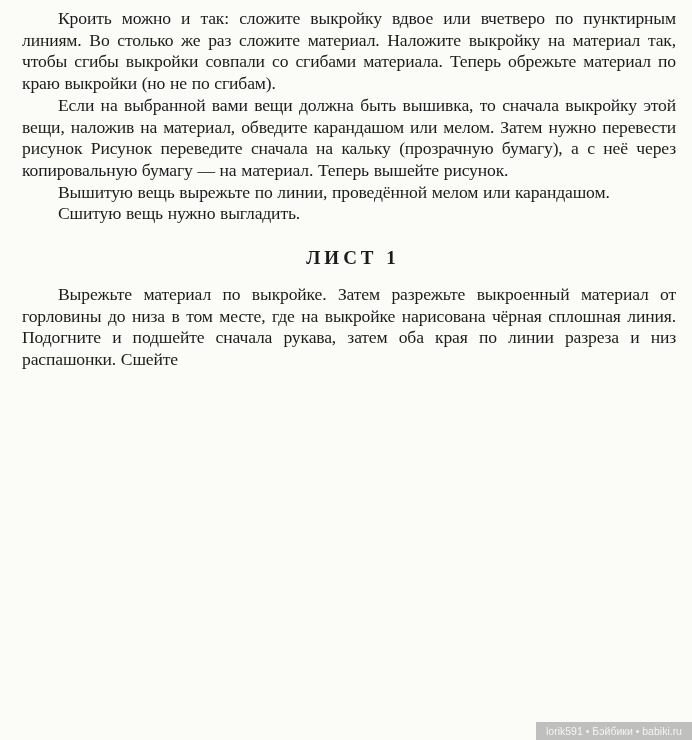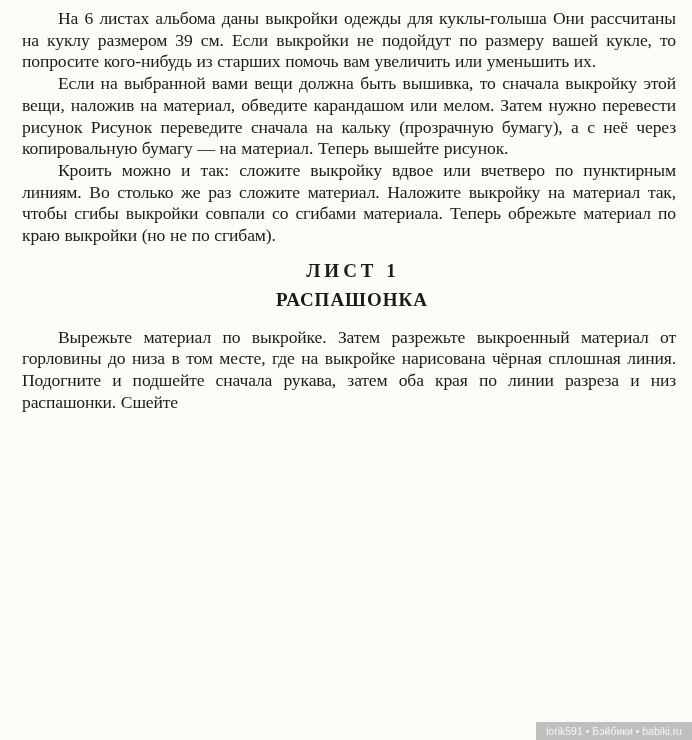--- a/index.html
+++ b/index.html
@@ -13,45 +13,45 @@
   .page { position: absolute; left: 22px; top: 8px; width: 654px; }
   .para {
     font-size: 17.6px;
     line-height: 21.7px;
     text-align: justify;
     text-indent: 36px;
     margin: 0;
     letter-spacing: -0.15px;
     word-spacing: 0.5px;
   }
-  .heading-block { text-align: center; margin-top: 12px; margin-bottom: 14px; }
+  .heading-block { text-align: center; margin-top: 21px; margin-bottom: 14px; }
   .sheet-title {
     font-size: 19px; letter-spacing: 4px; line-height: 24px; margin: 0; padding-left: 8px;
   }
   .sheet-subtitle {
     font-size: 19px; letter-spacing: 1px; line-height: 26px; margin: 4px 0 0 0; padding-left: 6px;
   }
   .watermark {
     position: absolute; right: 0; bottom: 0;
     width: 156px; height: 18px;
     background: rgba(180,180,180,0.85);
     color: #f4f4f4;
     font-family: Liberation Sans, sans-serif;
     font-size: 10.5px; line-height: 18px; text-align: center;
   }
 </style>
 </head>
 <body>
 
 <div class="page">
-  <p class="para">На 6 листах альбома даны выкройки одежды для куклы-голыша Они рассчитаны на куклу размером 39 см. Если выкройки не подойдут по размеру вашей кукле, то попросите кого-нибудь из старших помочь вам увеличить или уменьшить их.</p>
+  <p class="para">Кроить можно и так: сложите выкройку вдвое или вчетверо по пунктирным линиям. Во столько же раз сложите материал. Наложите выкройку на материал так, чтобы сгибы выкройки совпали со сгибами материала. Теперь обрежьте материал по краю выкройки (но не по сгибам).</p>
   <p class="para">Если на выбранной вами вещи должна быть вышивка, то сначала выкройку этой вещи, наложив на материал, обведите карандашом или мелом. Затем нужно перевести рисунок Рисунок переведите сначала на кальку (прозрачную бумагу), а с неё через копировальную бумагу — на материал. Теперь вышейте рисунок.</p>
-  <p class="para">Кроить можно и так: сложите выкройку вдвое или вчетверо по пунктирным линиям. Во столько же раз сложите материал. Наложите выкройку на материал так, чтобы сгибы выкройки совпали со сгибами материала. Теперь обрежьте материал по краю выкройки (но не по сгибам).</p>
+  <p class="para">Вышитую вещь вырежьте по линии, проведённой мелом или карандашом.</p>
+  <p class="para">Сшитую вещь нужно выгладить.</p>
 
   <div class="heading-block">
     <h2 class="sheet-title">ЛИСТ 1</h2>
-    <h3 class="sheet-subtitle">РАСПАШОНКА</h3>
   </div>
 
   <p class="para">Вырежьте материал по выкройке. Затем разрежьте выкроенный материал от горловины до низа в том месте, где на выкройке нарисована чёрная сплошная линия. Подогните и подшейте сначала рукава, затем оба края по линии разреза и низ распашонки. Сшейте</p>
 </div>
 
 <div class="watermark">lorik591 • Бэйбики • babiki.ru</div>
 
 </body></html>

